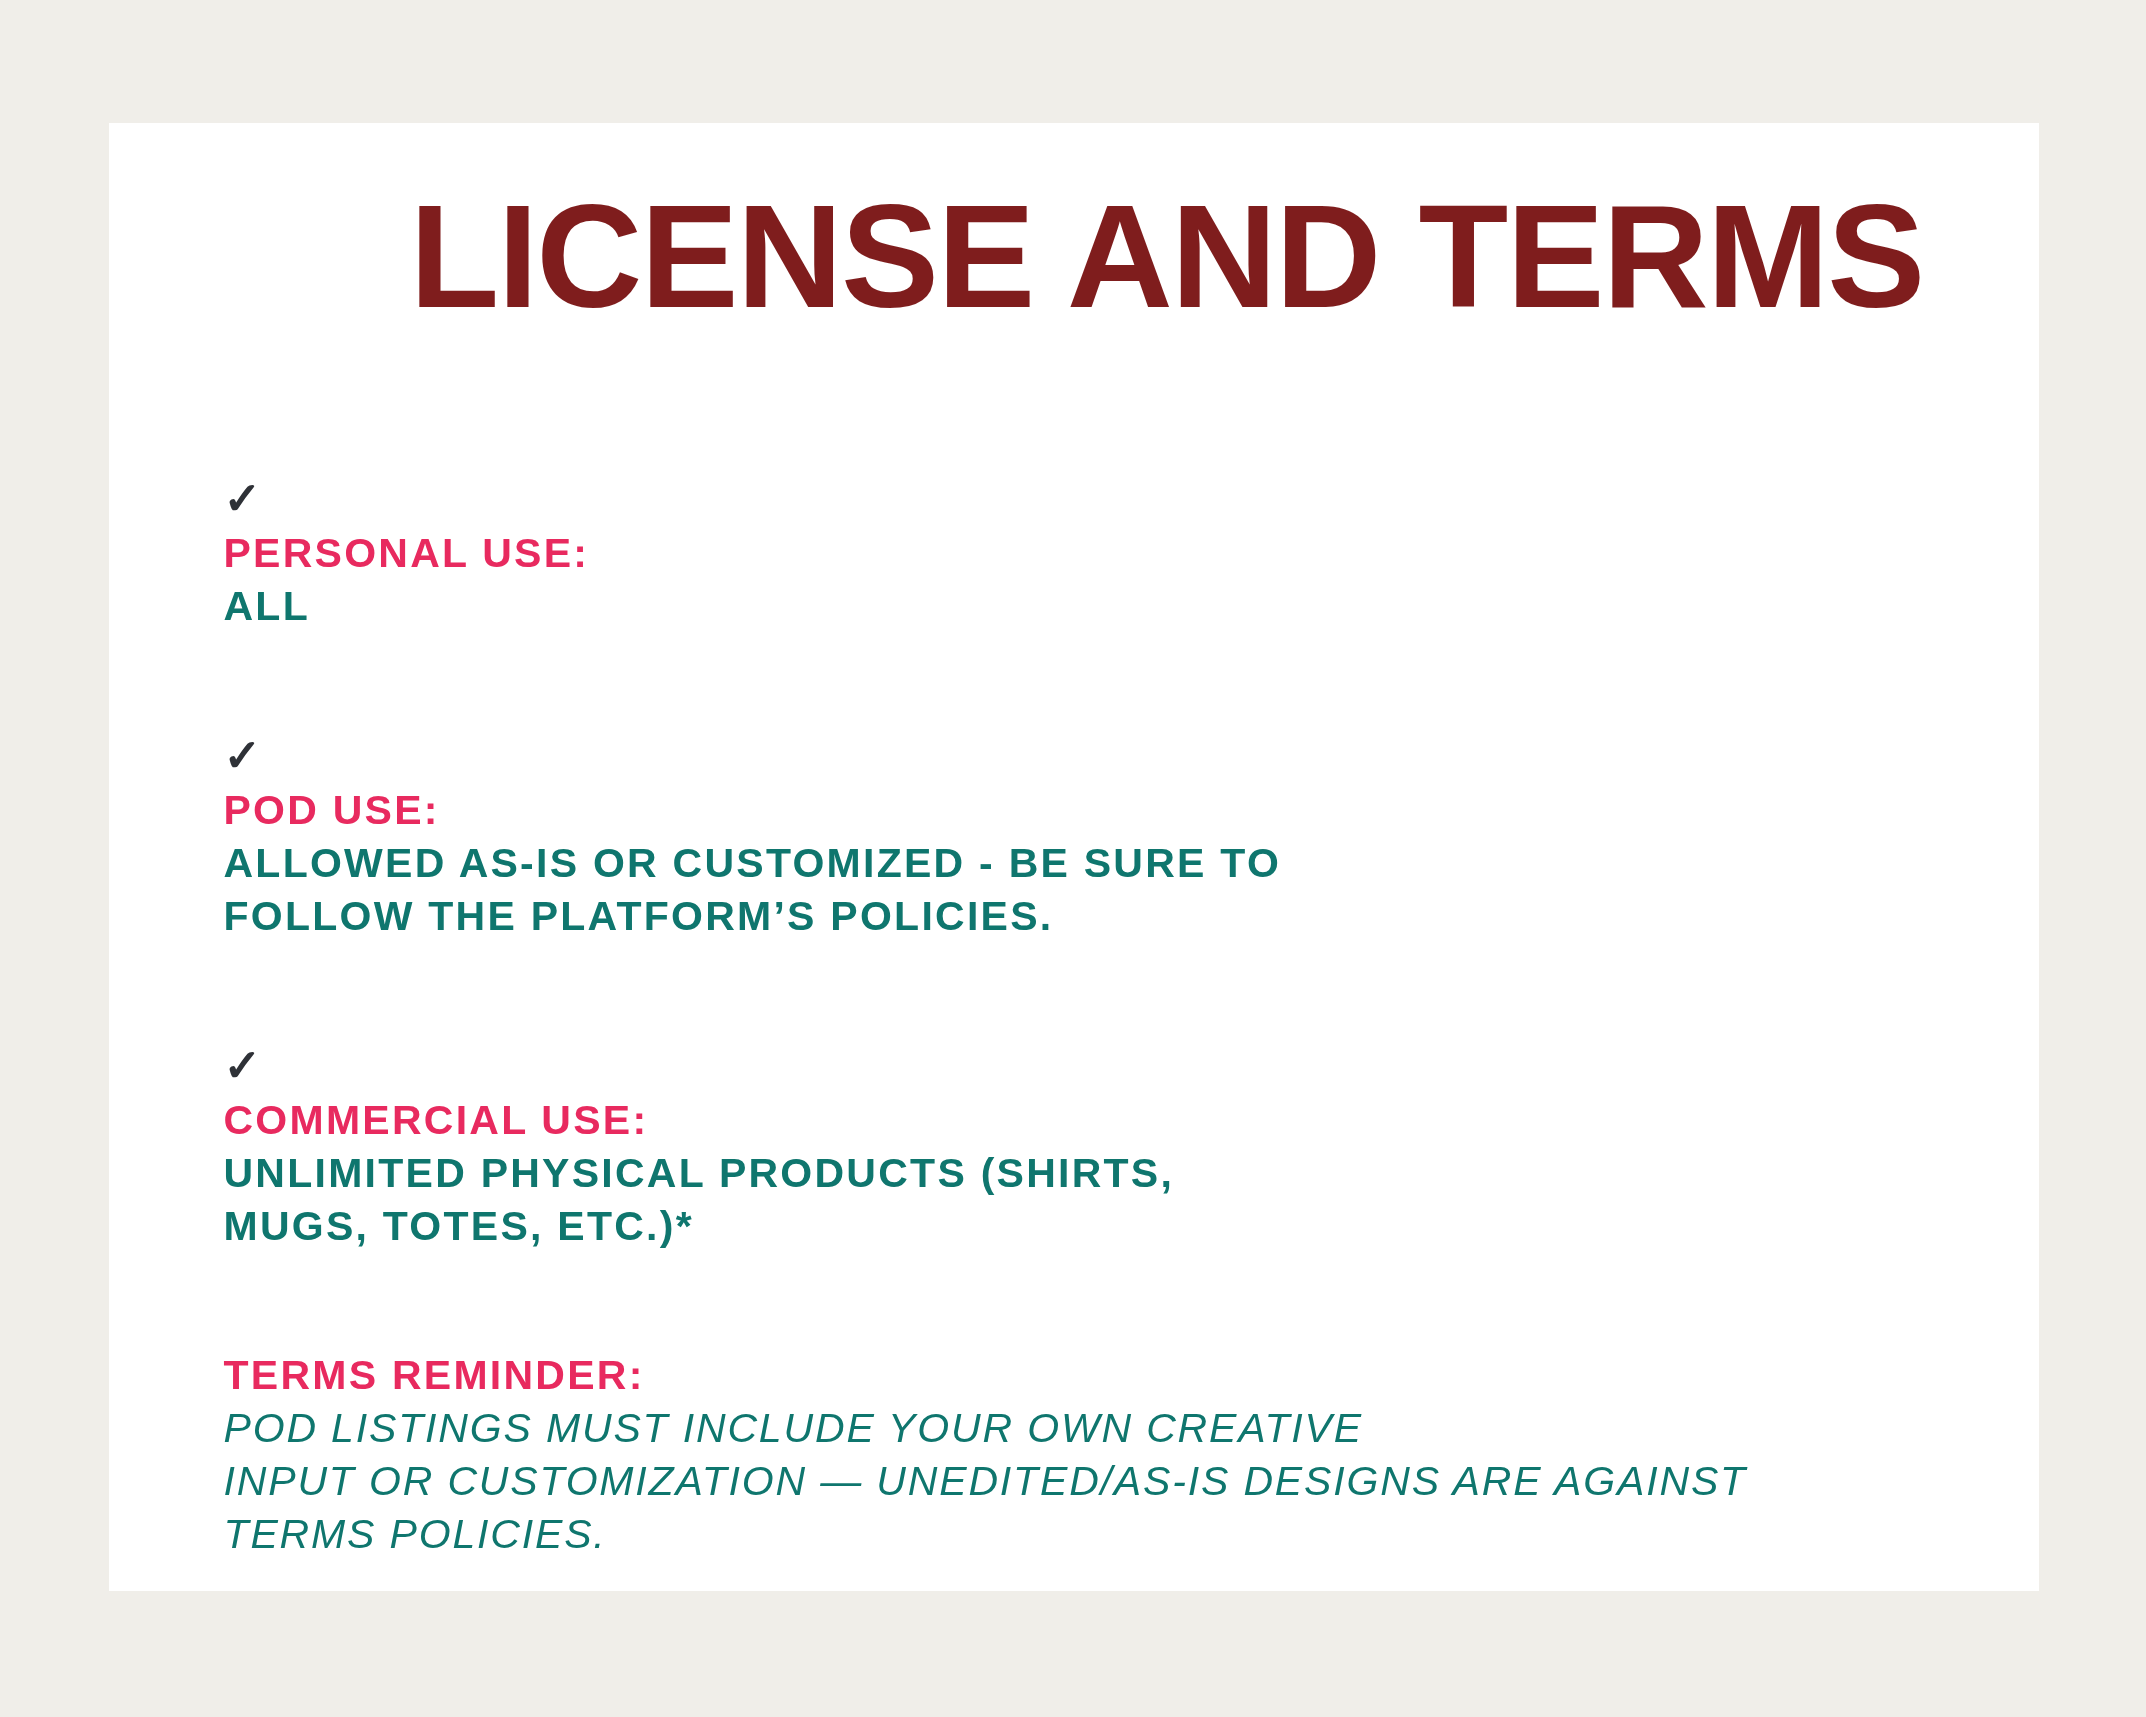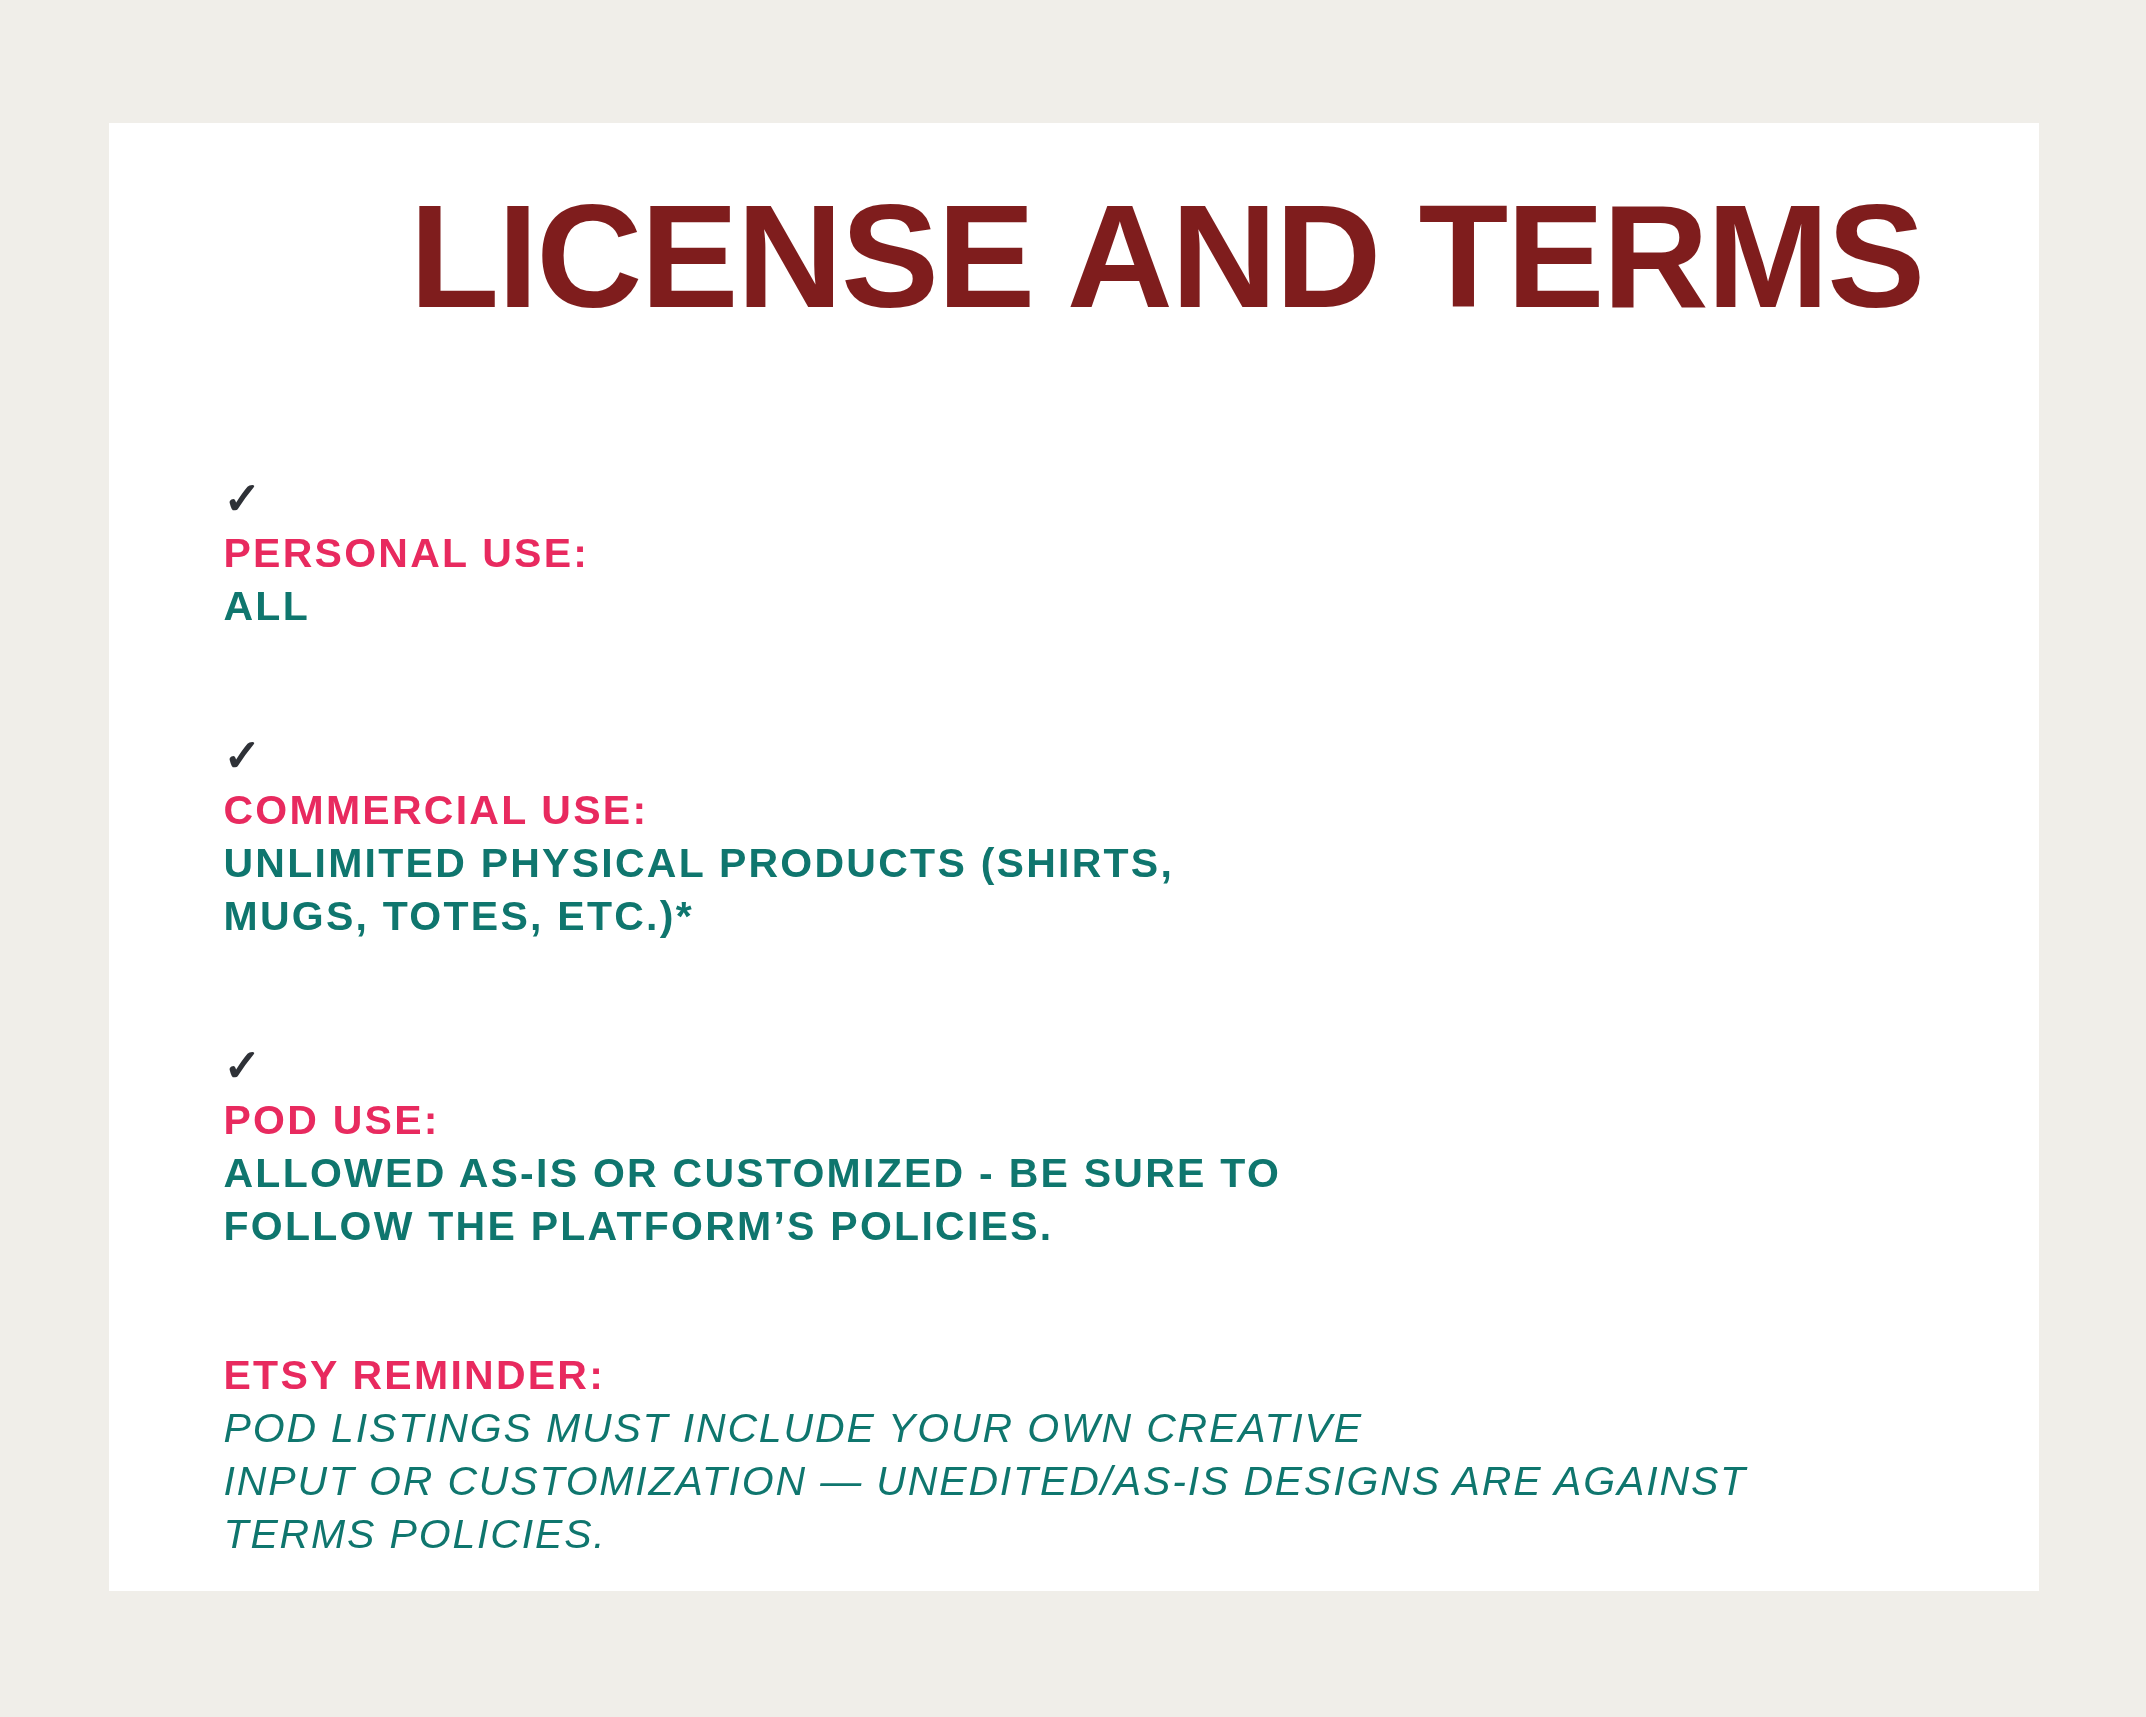--- a/index.html
+++ b/index.html
@@ -70,34 +70,34 @@
   <div class="terms">
 
     <p>
       <span class="icon check">✓</span>
       <span class="label">PERSONAL USE:</span>
       <span class="text">ALL</span>
     </p>
 
     <p>
       <span class="icon check">✓</span>
+      <span class="label">POD USE:</span>
+      <span class="text">ALLOWED AS-IS OR CUSTOMIZED - BE SURE TO
+FOLLOW THE PLATFORM’S POLICIES.</span>
+    </p>
+
+    <p>
+      <span class="icon check">✓</span>
       <span class="label">COMMERCIAL USE:</span>
       <span class="text">UNLIMITED PHYSICAL PRODUCTS (SHIRTS,
 MUGS, TOTES, ETC.)*</span>
     </p>
 
-    <p>
-      <span class="icon check">✓</span>
-      <span class="label">POD USE:</span>
-      <span class="text">ALLOWED AS-IS OR CUSTOMIZED - BE SURE TO
-FOLLOW THE PLATFORM’S POLICIES.</span>
-    </p>
-
     <p class="italic">
-      <span class="label">ETSY REMINDER:</span>
+      <span class="label">TERMS REMINDER:</span>
       <span class="text">POD LISTINGS  MUST INCLUDE YOUR OWN CREATIVE
 INPUT OR CUSTOMIZATION — UNEDITED/AS-IS DESIGNS ARE AGAINST
 TERMS POLICIES.</span>
     </p>
 
   </div>
 </div>
 
 
 </body></html>

